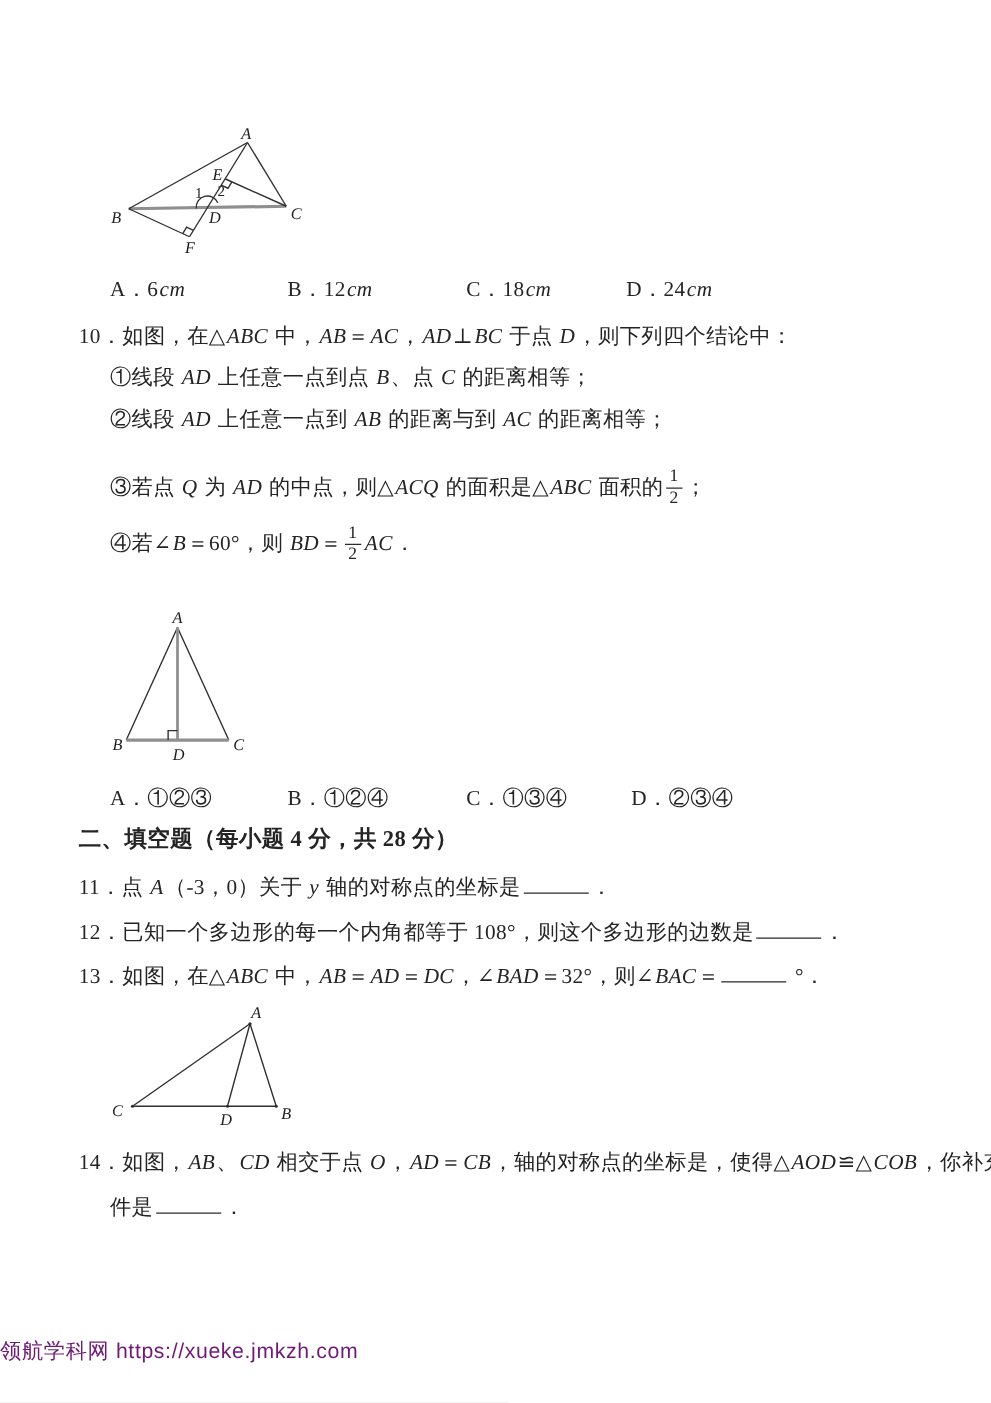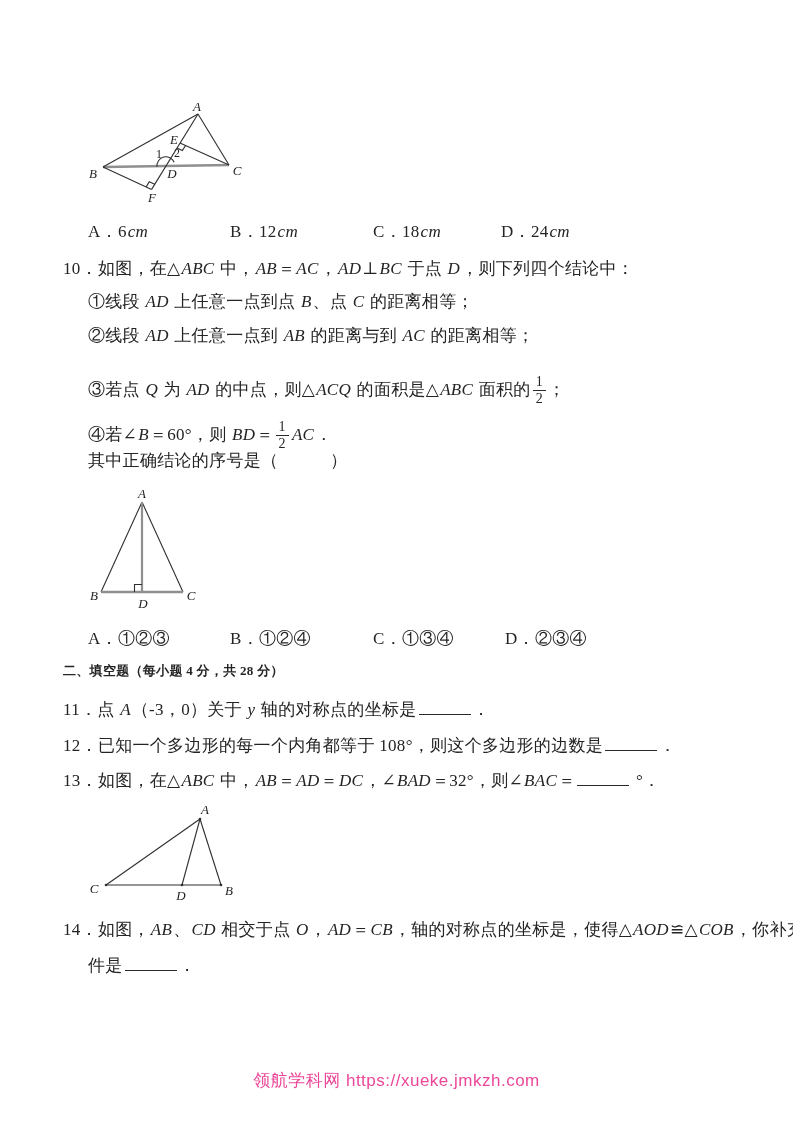--- a/index.html
+++ b/index.html
@@ -13,21 +13,21 @@
     overflow:hidden;
   }
   .line{
     position:absolute;
     font-size:17px;
     line-height:20px;
     white-space:nowrap;
     letter-spacing:0.3px;
   }
   .tall{line-height:36px;margin-top:14px;}
-  .bold{font-weight:bold;font-size:13px;}
+  .bold{font-weight:bold;font-size:18px;}
   .m{
     font-style:italic;
     font-family:"Liberation Serif",serif;
     padding:0 1px;
     text-align:right;
   }
   .blank{
     display:inline-block;
     width:52px;height:0.95em;
     border-bottom:1.4px solid #2a2a2a;
@@ -54,24 +54,24 @@
     font-style:italic;
     font-family:"Liberation Serif",serif;
     fill:#1e1e1e;
     text-anchor:middle;
   }
   svg.fig text.up{font-style:normal;font-size:12px;}
   svg.fig circle{fill:#2f2f2f;}
   .footer{
     position:absolute;
     left:0;top:1069px;width:100%;
-    text-align:center;
+    text-align:left;
     font-family:"Liberation Sans","DejaVu Sans",sans-serif;
     font-size:17px;
-    color:#ec4899;
+    color:#701a75;
     letter-spacing:0.5px;
   }
 </style>
 </head>
 <body>
 
 <div class="page">
 
   <svg class="fig" style="left:85px;top:93px" width="170" height="115" viewBox="0 0 170 115">
     <line class="thick" x1="18" y1="74" x2="144" y2="72"></line>
@@ -96,21 +96,20 @@
   <div class="line" style="left:88px;top:222px"><span>A．6</span><span class="m">cm</span></div>
   <div class="line" style="left:230px;top:222px"><span>B．12</span><span class="m">cm</span></div>
   <div class="line" style="left:373px;top:222px"><span>C．18</span><span class="m">cm</span></div>
   <div class="line" style="left:501px;top:222px"><span>D．24</span><span class="m">cm</span></div>
 
   <div class="line" style="left:63px;top:259px"><span>10．如图，在△</span><span class="m">ABC</span><span> 中，</span><span class="m">AB</span><span>＝</span><span class="m">AC</span><span>，</span><span class="m">AD</span><span>⊥</span><span class="m">BC</span><span> 于点 </span><span class="m">D</span><span>，则下列四个结论中：</span></div>
   <div class="line" style="left:88px;top:326px"><span>②线段 </span><span class="m">AD</span><span> 上任意一点到 </span><span class="m">AB</span><span> 的距离与到 </span><span class="m">AC</span><span> 的距离相等；</span></div>
   <div class="line" style="left:88px;top:292px"><span>①线段 </span><span class="m">AD</span><span> 上任意一点到点 </span><span class="m">B</span><span>、点 </span><span class="m">C</span><span> 的距离相等；</span></div>
   <div class="line tall" style="left:88px;top:358px"><span>③若点 </span><span class="m">Q</span><span> 为 </span><span class="m">AD</span><span> 的中点，则△</span><span class="m">ACQ</span><span> 的面积是△</span><span class="m">ABC</span><span> 面积的</span><span class="frac"><span class="fnum">1</span><span class="fden">2</span></span><span>；</span></div>
   <div class="line tall" style="left:88px;top:403px"><span>④若∠</span><span class="m">B</span><span>＝60°，则 </span><span class="m">BD</span><span>＝</span><span class="frac"><span class="fnum">1</span><span class="fden">2</span></span><span class="m">AC</span><span>．</span></div>
-  <div class="line" style="left:88px;top:451px"><span>其中正确结论的序号是（　　　）</span></div>
 
   <svg class="fig" style="left:85px;top:487px" width="120" height="126" viewBox="0 0 120 126">
     <line class="thin" x1="57" y1="15" x2="16" y2="105"></line>
     <line class="thin" x1="57" y1="15" x2="98" y2="105"></line>
     <line class="thick" x1="16" y1="105" x2="98" y2="105"></line>
     <line class="thickmid" x1="57" y1="15" x2="57" y2="105"></line>
     <polyline class="thin" points="49.5,105 49.5,97.5 57,97.5"></polyline>
     <text x="57" y="11">A</text>
     <text x="9" y="113">B</text>
     <text x="106" y="113">C</text>

